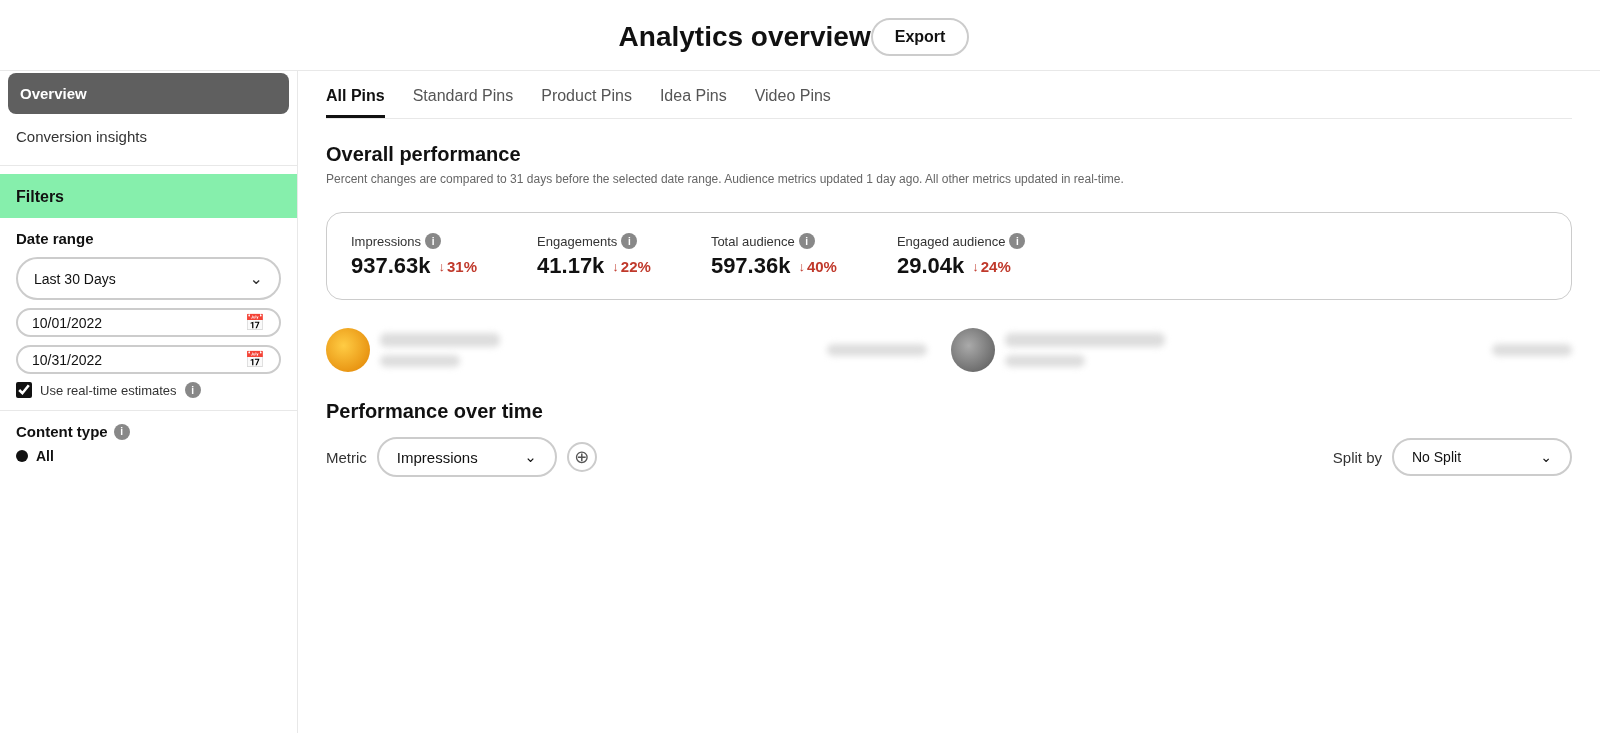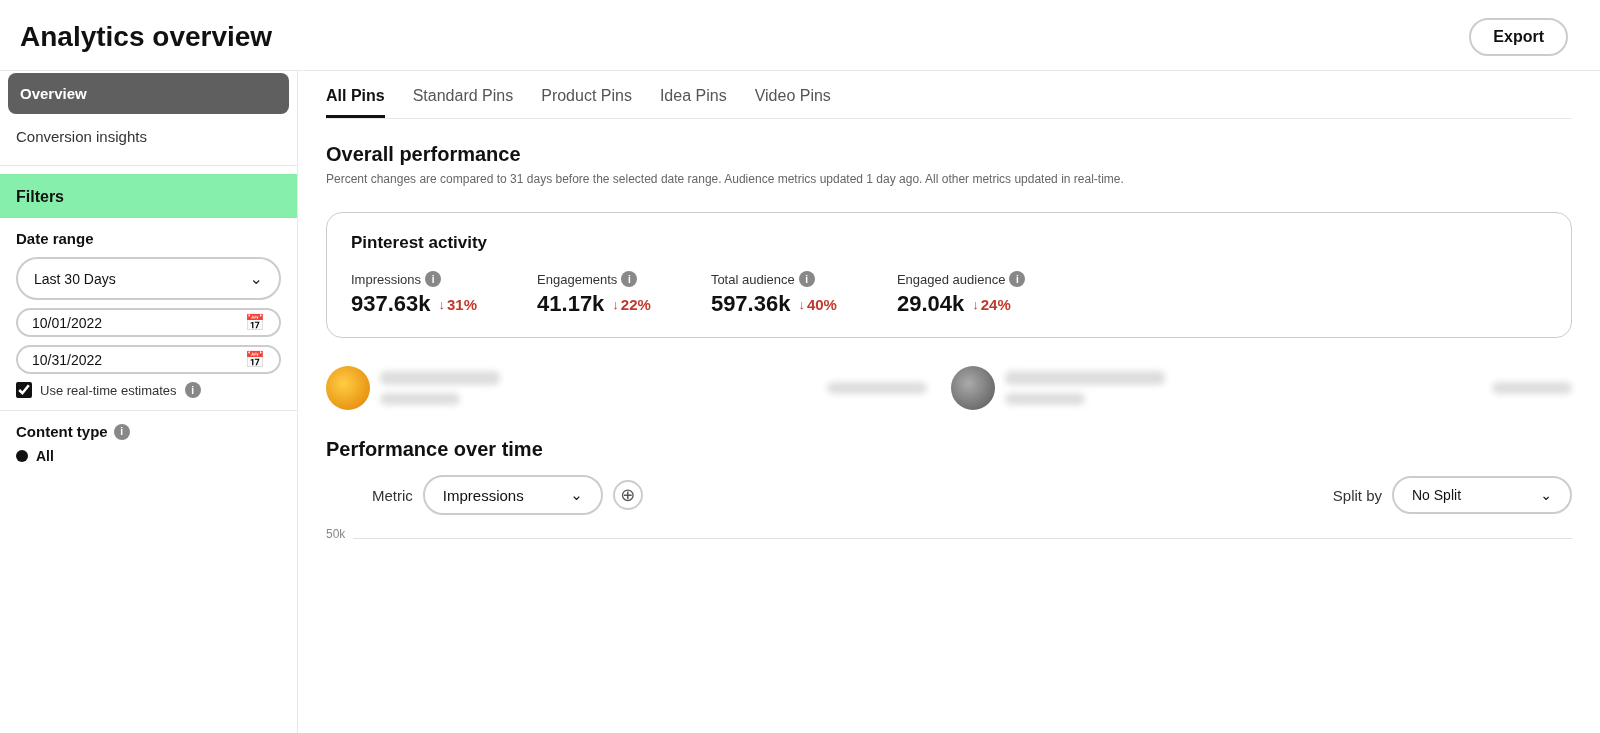--- a/index.html
+++ b/index.html
@@ -1,21 +1,21 @@
 <!DOCTYPE html>
 <html><head>
   <meta charset="utf-8">
   <style>
     * { box-sizing: border-box; margin: 0; padding: 0; }
     body { font-family: -apple-system, BlinkMacSystemFont, 'Segoe UI', sans-serif; background: #fff; color: #111; font-size: 14px; height: 733px; overflow: hidden; }
 
     .app-container { display: flex; flex-direction: column; height: 733px; }
 
     
-    .header { display: flex; align-items: center; justify-content: space-between; padding: 18px 32px 14px 20px; border-bottom: 1px solid #e8e8e8; }
+    .header { display: flex; align-items: center; justify-content: center; padding: 18px 32px 14px 20px; border-bottom: 1px solid #e8e8e8; }
     .header-title { font-size: 28px; font-weight: 700; color: #111; }
     .export-btn { background: #fff; border: 2px solid #ccc; border-radius: 24px; padding: 8px 22px; font-size: 16px; font-weight: 600; cursor: pointer; color: #111; }
 
     
     .body { display: flex; flex: 1; overflow: hidden; }
 
     
     .sidebar { width: 298px; min-width: 298px; border-right: 1px solid #e8e8e8; padding: 0; overflow-y: auto; }
     .sidebar-section-label { font-size: 16px; font-weight: 700; padding: 14px 16px 12px 16px; color: #111; background: #f0f0f0; }
     .sidebar-item { padding: 12px 16px; font-size: 15px; cursor: pointer; color: #333; }
@@ -66,21 +66,21 @@
     .avatar-circle { width: 44px; height: 44px; border-radius: 50%; flex-shrink: 0; }
     .avatar-orange { background: radial-gradient(circle at 40% 40%, #ffcc44, #e08000); }
     .avatar-gray { background: radial-gradient(circle at 40% 40%, #aaa, #555); }
     .blurred-text { width: 120px; height: 14px; background: #ddd; border-radius: 6px; filter: blur(3px); }
     .blurred-text-sm { width: 80px; height: 12px; background: #ddd; border-radius: 6px; filter: blur(3px); margin-top: 4px; }
     .blurred-text-wide { width: 160px; height: 14px; background: #ddd; border-radius: 6px; filter: blur(3px); }
     .profile-text-block { display: flex; flex-direction: column; gap: 4px; }
 
     
     .perf-section-title { font-size: 20px; font-weight: 700; margin-bottom: 14px; }
-    .perf-controls { display: flex; align-items: center; justify-content: space-between; margin-bottom: 12px; margin-left: 46px; }
+    .perf-controls { display: flex; align-items: center; justify-content: space-between; margin-bottom: 12px; }
     .perf-left { display: flex; align-items: center; gap: 10px; }
     .metric-label-text { font-size: 15px; color: #333; }
     .metric-dropdown { display: flex; align-items: center; justify-content: space-between; border: 2px solid #ccc; border-radius: 24px; padding: 9px 18px; cursor: pointer; font-size: 15px; min-width: 180px; gap: 12px; }
     .add-btn { width: 30px; height: 30px; border-radius: 50%; border: 2px solid #ccc; display: flex; align-items: center; justify-content: center; cursor: pointer; font-size: 18px; color: #555; }
     .split-right { display: flex; align-items: center; gap: 10px; }
     .split-label { font-size: 15px; color: #333; }
     .split-dropdown { display: flex; align-items: flex-end; justify-content: space-between; border: 2px solid #ccc; border-radius: 24px; padding: 9px 18px; cursor: pointer; font-size: 14px; min-width: 180px; gap: 12px; }
     .chart-50k-label { font-size: 12px; color: #888; }
   </style>
 </head>
@@ -154,21 +154,20 @@
         <div class="tab">Idea Pins</div>
         <div class="tab">Video Pins</div>
       </div>
 
       <div>
         <div class="section-title-main">Overall performance</div>
         <div class="section-subtitle">Percent changes are compared to 31 days before the selected date range. Audience metrics updated 1 day ago. All other metrics updated in real-time.</div>
       </div>
 
       <div class="activity-card">
-        <div class="activity-card-title">Pinterest activity</div>
         <div class="metrics-row">
 
           <div class="metric-item">
             <div class="metric-label">
               <span>Impressions</span>
               <span class="info-icon">i</span>
             </div>
             <div class="metric-value">
               <span>937.63k</span>
               <span class="metric-change">
@@ -259,23 +258,17 @@
           </div>
           <div class="split-right">
             <span class="split-label">Split by</span>
             <div class="split-dropdown">
               <span>No Split</span>
               <span>⌄</span>
             </div>
           </div>
         </div>
 
-        <div style="position:relative; width:100%;">
-          <div style="display:flex; align-items:flex-end; gap:8px;">
-            <span class="chart-50k-label">50k</span>
-            <div style="flex:1; height:1px; background:#e0e0e0; margin-bottom:2px;"></div>
-          </div>
-        </div>
       </div>
 
     </div>
   </div>
 </div>
 
 </body></html>

